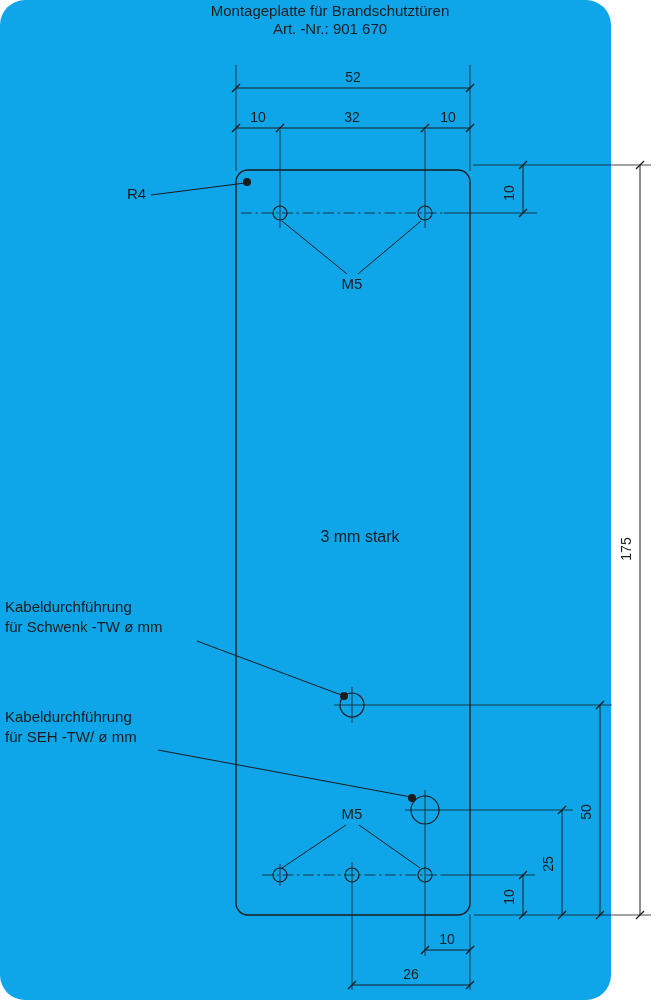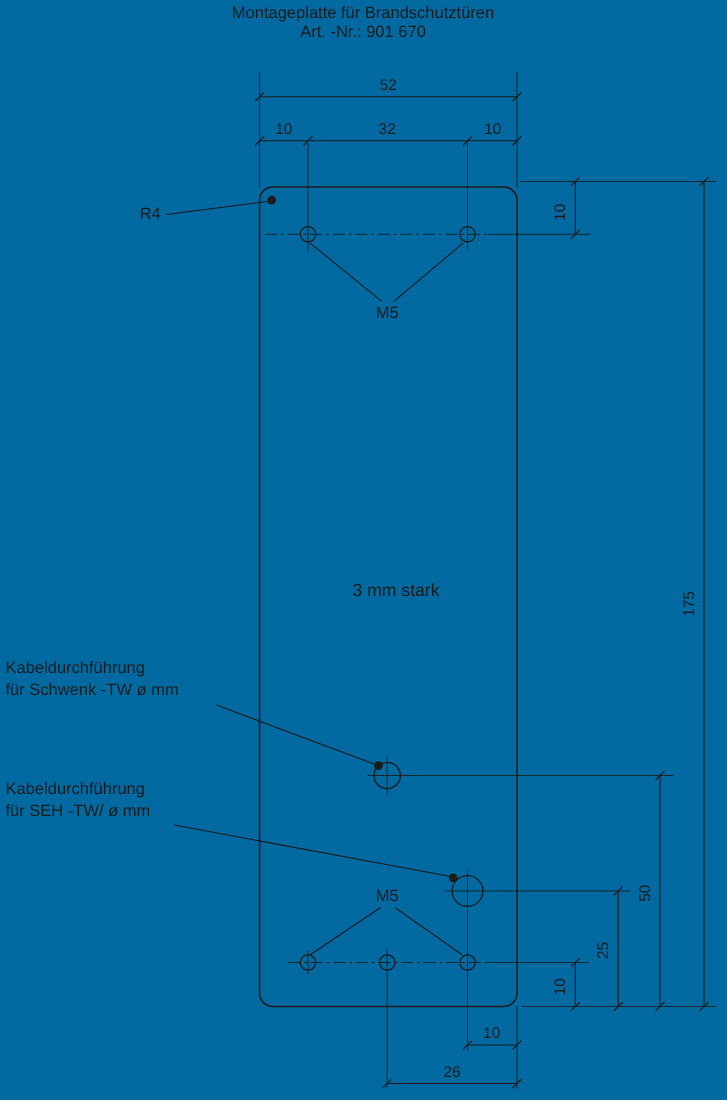--- a/index.html
+++ b/index.html
@@ -1,25 +1,26 @@
 <!DOCTYPE html>
 <html><head>
 <meta charset="utf-8">
 <style>
   html, body {
     margin: 0;
     padding: 0;
     background: #ffffff;
   }
   .stage {
-    width: 661px;
+    width: 611px;
     height: 1000px;
-    background: #0369a1;
+    background: #0ea5e9;
     position: relative;
     font-family: "Liberation Sans", sans-serif;
+    border-radius: 25px;
   }
   svg {
     display: block;
   }
   svg text {
     font-family: "Liberation Sans", sans-serif;
     fill: #1c1c1c;
   }
   .t-title { font-size: 15px; }
   .t-dim   { font-size: 14px; }

